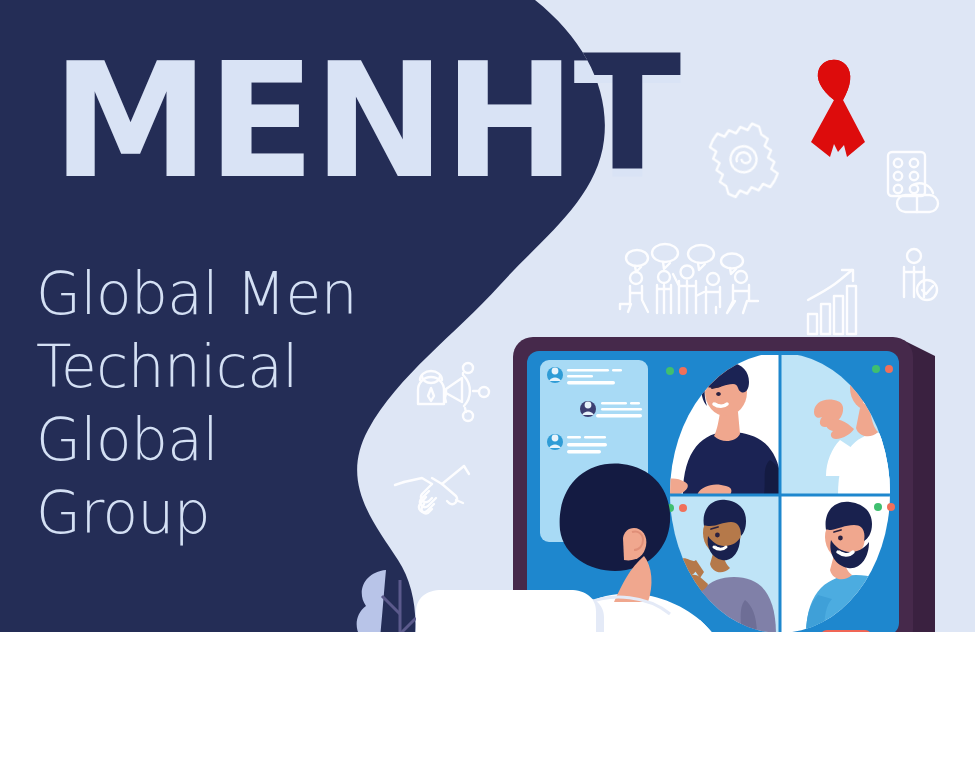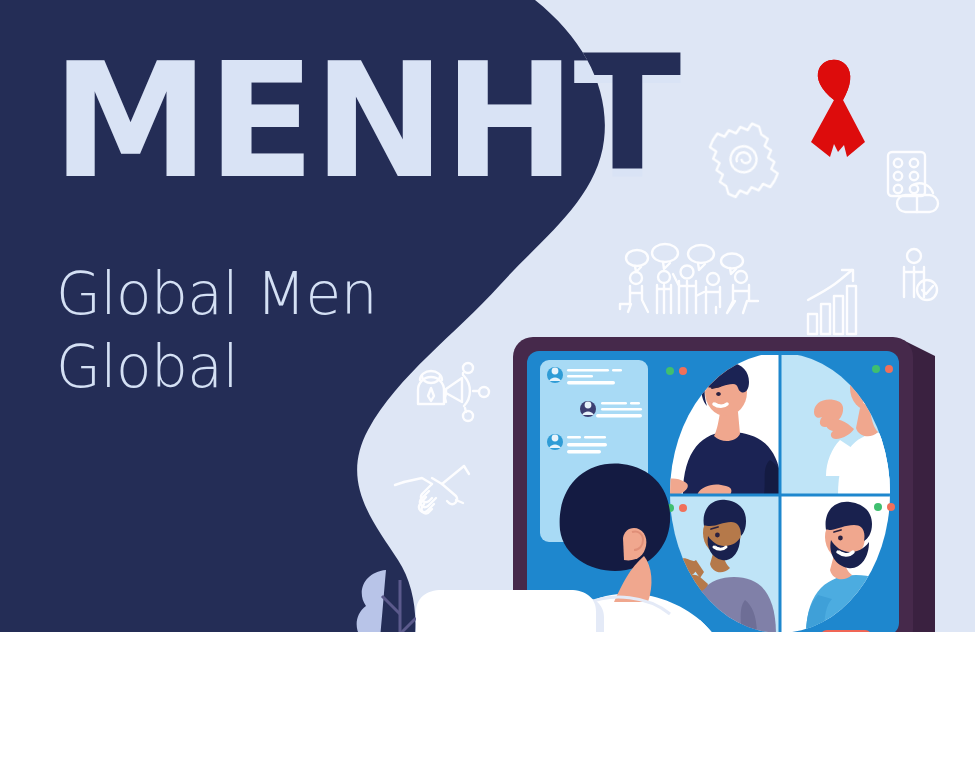--- a/index.html
+++ b/index.html
@@ -13,21 +13,21 @@
 
   
   #brand-title{
     position:absolute;left:52px;top:36px;width:700px;height:170px;
     font-family:"DejaVu Sans","Liberation Sans",sans-serif;
     font-weight:700;font-size:158px;line-height:170px;letter-spacing:-2px;
     color:#D9E3F5;white-space:nowrap;
     z-index:6;
   }
   #subtitle{
-    position:absolute;left:56px;top:258px;width:360px;
+    position:absolute;left:36px;top:258px;width:360px;
     font-family:"DejaVu Sans","Liberation Sans",sans-serif;
     font-weight:300;font-size:58px;line-height:73px;letter-spacing:-0.5px;
     color:#D4E0F4;z-index:6;
   }
 </style>
 </head>
 <body>
 
 <div id="poster">
 
@@ -403,16 +403,18 @@
                  C610,90 585,40 535,0 Z"></path>
       </clipPath>
     </defs>
     <g clip-path="url(#lightRegion)">
       <text x="52" y="168" font-family="DejaVu Sans, Liberation Sans, sans-serif" font-size="158" font-weight="bold" letter-spacing="-2" fill="#242D56">MENHT</text>
     </g>
   </svg>
 
   <div id="subtitle">
     <div>Global Men</div>
+    <div>Technical</div>
     <div>Global</div>
+    <div>Group</div>
   </div>
 
 </div>
 
 </body></html>

